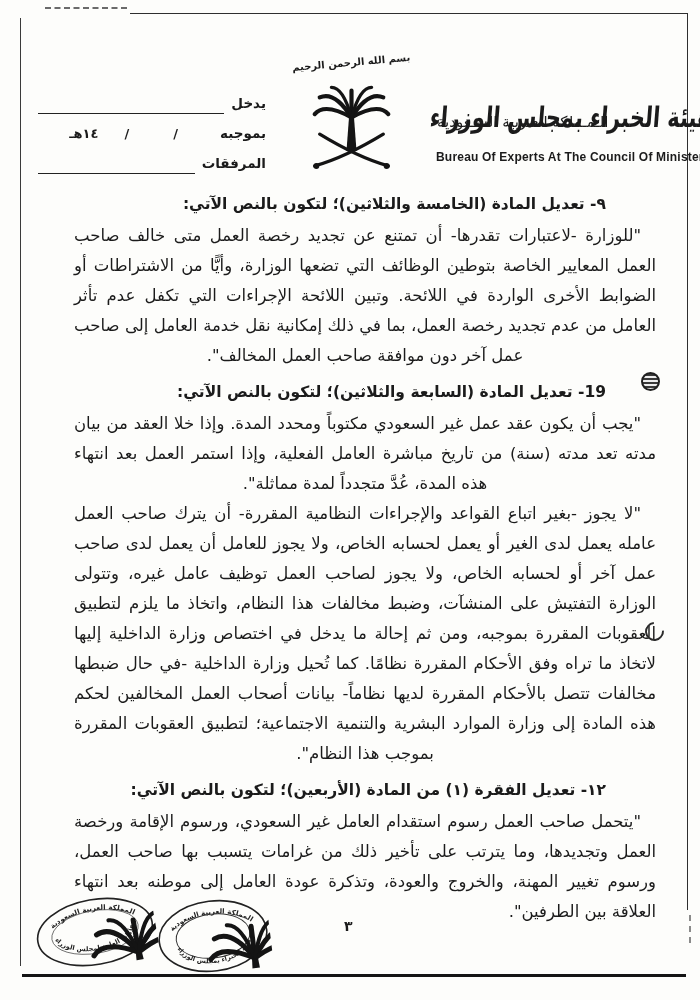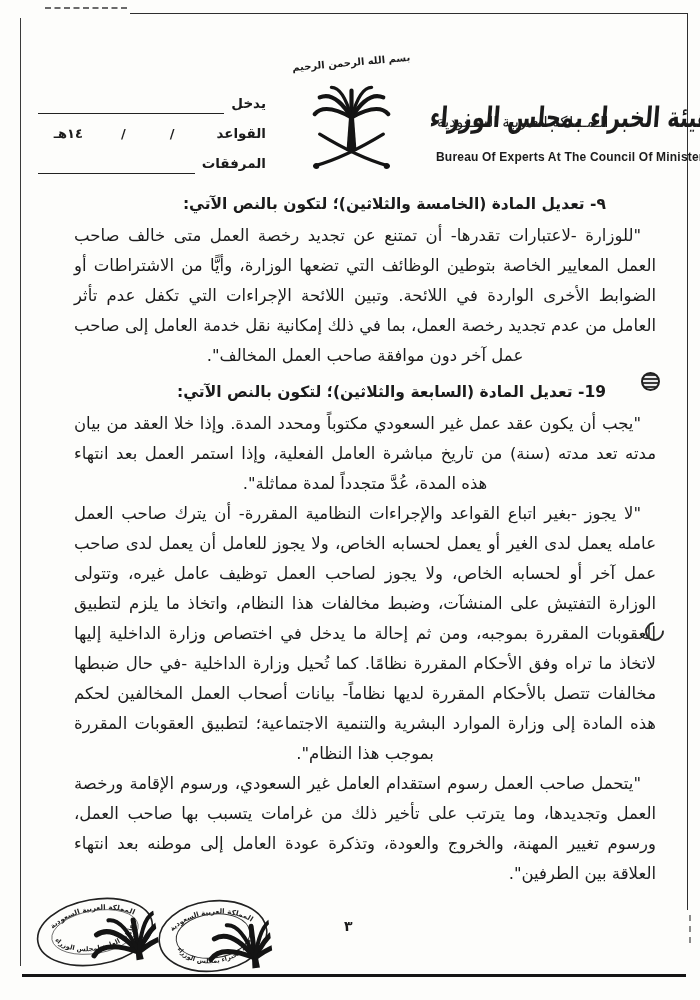--- a/index.html
+++ b/index.html
@@ -31,21 +31,21 @@
   .emblem svg{width:100%;height:100%;}
   
   .fields{position:absolute;top:84px;left:34px;width:232px;direction:rtl;}
   .field-row{display:flex;align-items:flex-end;height:30px;direction:rtl;}
   .field-label{font-size:13.5px;font-weight:bold;white-space:nowrap;padding-bottom:3px;}
   .field-line{flex:1;border-bottom:1.5px solid #222;height:16px;margin-left:4px;margin-right:7px;}
   .date-vals{flex:1;display:flex;direction:rtl;align-items:flex-end;padding-bottom:3px;
     font-size:13px;font-weight:bold;}
   .date-vals .sl1{margin-right:42px;}
   .date-vals .sl2{margin-right:44px;}
-  .date-vals .yr{margin-right:38px;}
+  .date-vals .yr{margin-right:26px;}
   
   .body-text{position:absolute;top:183px;right:44px;left:74px;direction:rtl;
     font-size:16.5px;line-height:30px;}
   .article-heading{font-weight:bold;font-size:15.5px;margin:6px 50px 2px 0;}
   .article-text{margin:0;text-align:justify;text-indent:15px;}
   .tal-center{text-align-last:center;}
   
   .page-number{position:absolute;left:344px;top:918px;font-size:14px;font-weight:bold;}
   .stamp{position:absolute;}
   .stamp-a{left:34px;top:897px;width:122px;height:70px;transform:rotate(-10deg);}
@@ -99,21 +99,21 @@
         <use href="#palm-sym"></use>
       </svg>
   </div>
 
   <div class="fields">
     <div class="field-row">
       <span class="field-label">يدخل</span>
       <span class="field-line"></span>
     </div>
     <div class="field-row">
-      <span class="field-label">القواعد</span>
+      <span class="field-label">بموجبه</span>
       <span class="date-vals">
         <span class="sl1">/</span>
         <span class="sl2">/</span>
         <span class="yr">١٤هـ</span>
       </span>
     </div>
     <div class="field-row">
       <span class="field-label">المرفقات</span>
       <span class="field-line"></span>
     </div>
@@ -125,20 +125,21 @@
       <p class="article-text tal-center">"للوزارة -لاعتبارات تقدرها- أن تمتنع عن تجديد رخصة العمل متى خالف صاحب العمل المعايير الخاصة بتوطين الوظائف التي تضعها الوزارة، وأيًّا من الاشتراطات أو الضوابط الأخرى الواردة في اللائحة. وتبين اللائحة الإجراءات التي تكفل عدم تأثر العامل من عدم تجديد رخصة العمل، بما في ذلك إمكانية نقل خدمة العامل إلى صاحب عمل آخر دون موافقة صاحب العمل المخالف".</p>
     </div>
     <div>
       <div class="article-heading">19- تعديل المادة (السابعة والثلاثين)؛ لتكون بالنص الآتي:</div>
       <p class="article-text tal-center">"يجب أن يكون عقد عمل غير السعودي مكتوباً ومحدد المدة. وإذا خلا العقد من بيان مدته تعد مدته (سنة) من تاريخ مباشرة العامل الفعلية، وإذا استمر العمل بعد انتهاء هذه المدة، عُدَّ متجدداً لمدة مماثلة".</p>
     </div>
     <div>
       <p class="article-text tal-center">"لا يجوز -بغير اتباع القواعد والإجراءات النظامية المقررة- أن يترك صاحب العمل عامله يعمل لدى الغير أو يعمل لحسابه الخاص، ولا يجوز للعامل أن يعمل لدى صاحب عمل آخر أو لحسابه الخاص، ولا يجوز لصاحب العمل توظيف عامل غيره، وتتولى الوزارة التفتيش على المنشآت، وضبط مخالفات هذا النظام، واتخاذ ما يلزم لتطبيق العقوبات المقررة بموجبه، ومن ثم إحالة ما يدخل في اختصاص وزارة الداخلية إليها لاتخاذ ما تراه وفق الأحكام المقررة نظامًا. كما تُحيل وزارة الداخلية -في حال ضبطها مخالفات تتصل بالأحكام المقررة لديها نظاماً- بيانات أصحاب العمل المخالفين لحكم هذه المادة إلى وزارة الموارد البشرية والتنمية الاجتماعية؛ لتطبيق العقوبات المقررة بموجب هذا النظام".</p>
     </div>
     <div>
+      <div class="article-heading">١٢- تعديل الفقرة (١) من المادة (الأربعين)؛ لتكون بالنص الآتي:</div>
       <p class="article-text">"يتحمل صاحب العمل رسوم استقدام العامل غير السعودي، ورسوم الإقامة ورخصة العمل وتجديدها، وما يترتب على تأخير ذلك من غرامات يتسبب بها صاحب العمل، ورسوم تغيير المهنة، والخروج والعودة، وتذكرة عودة العامل إلى موطنه بعد انتهاء العلاقة بين الطرفين".</p>
     </div>
   </div>
 
   <div class="hole-1"></div>
   <div class="hole-2"></div>
 
   <div class="stamp stamp-a">
     <svg viewBox="0 0 120 68">
       <ellipse cx="60" cy="34" rx="57" ry="32" fill="none" stroke="#222" stroke-width="1.6"></ellipse>

